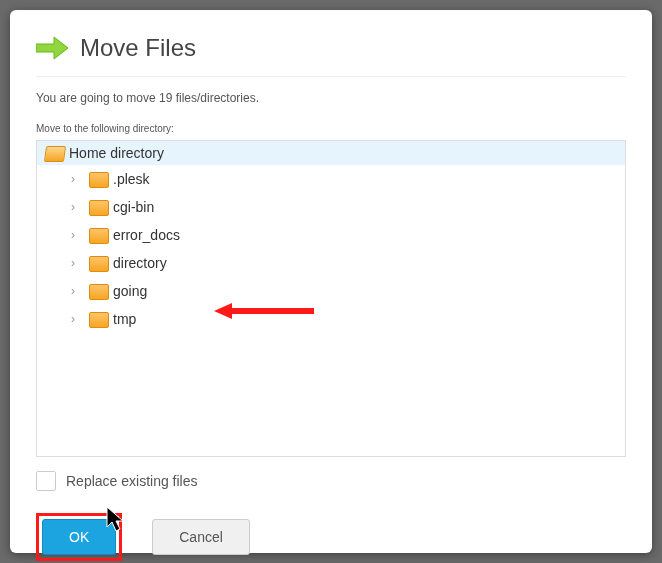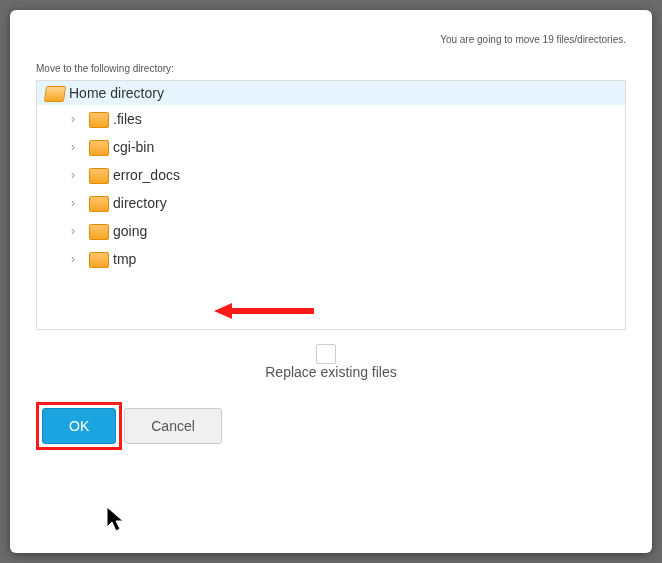--- a/index.html
+++ b/index.html
@@ -29,33 +29,32 @@
       margin-bottom: 14px;
     }
     .dialog-header h1 {
       font-size: 24px;
       font-weight: 400;
       color: #444;
       margin-left: 10px;
     }
     .arrow-icon { width: 34px; height: 26px; flex-shrink: 0; }
     .msg {
-      font-size: 10px;
+      font-size: 12px;
       color: #555;
       margin-bottom: 18px;
-      text-align: right;
     }
     .subhead {
       font-size: 10px;
       color: #555;
       margin-bottom: 6px;
     }
     .tree {
       border: 1px solid #ddd;
-      height: 250px;
+      height: 317px;
       overflow: hidden;
       margin-bottom: 14px;
     }
     .tree-root {
       background: #e6f5fd;
       display: flex;
       align-items: center;
       padding: 4px 8px;
       font-size: 14px;
       color: #333;
@@ -98,39 +97,38 @@
     .red-arrow {
       position: absolute;
       left: 204px;
       top: 288px;
       pointer-events: none;
     }
     .checkbox-row {
       display: flex;
       align-items: center;
       margin-bottom: 22px;
-      flex-direction: column;
     }
     .checkbox {
       width: 20px;
       height: 20px;
       border: 1px solid #ccc;
       border-radius: 2px;
       margin-right: 10px;
       cursor: pointer;
       background: #fff;
     }
     .checkbox-label {
       font-size: 14px;
       color: #555;
       cursor: pointer;
     }
     .buttons {
       display: flex;
-      gap: 2px;
+      gap: 30px;
       align-items: center;
     }
     .btn {
       padding: 9px 26px;
       font-size: 14px;
       border-radius: 3px;
       border: 1px solid #ccc;
       cursor: pointer;
       font-family: inherit;
     }
@@ -153,35 +151,41 @@
       left: 95px;
       top: 495px;
       pointer-events: none;
     }
   </style>
 </head>
 <body>
 
 <div class="dialog">
 
+  <div class="dialog-header">
+    <svg class="arrow-icon" viewBox="0 0 34 26">
+      <path d="M0 9 L18 9 L18 2 L32 13 L18 24 L18 17 L0 17 Z" fill="#8fd63f" stroke="#6fb51e" stroke-width="1"></path>
+    </svg>
+    <h1>Move Files</h1>
+  </div>
 
   <p class="msg">You are going to move 19 files/directories.</p>
 
   <p class="subhead">Move to the following directory:</p>
 
   <div class="tree">
     <div class="tree-root">
       <span class="folder-icon open"></span>
       <span>Home directory</span>
     </div>
     <div class="tree-children">
       <div class="tree-item">
         <span class="expand-caret">›</span>
         <span class="folder-icon closed"></span>
-        <span>.files</span>
+        <span>.plesk</span>
       </div>
       <div class="tree-item">
         <span class="expand-caret">›</span>
         <span class="folder-icon closed"></span>
         <span>cgi-bin</span>
       </div>
       <div class="tree-item">
         <span class="expand-caret">›</span>
         <span class="folder-icon closed"></span>
         <span>error_docs</span>

